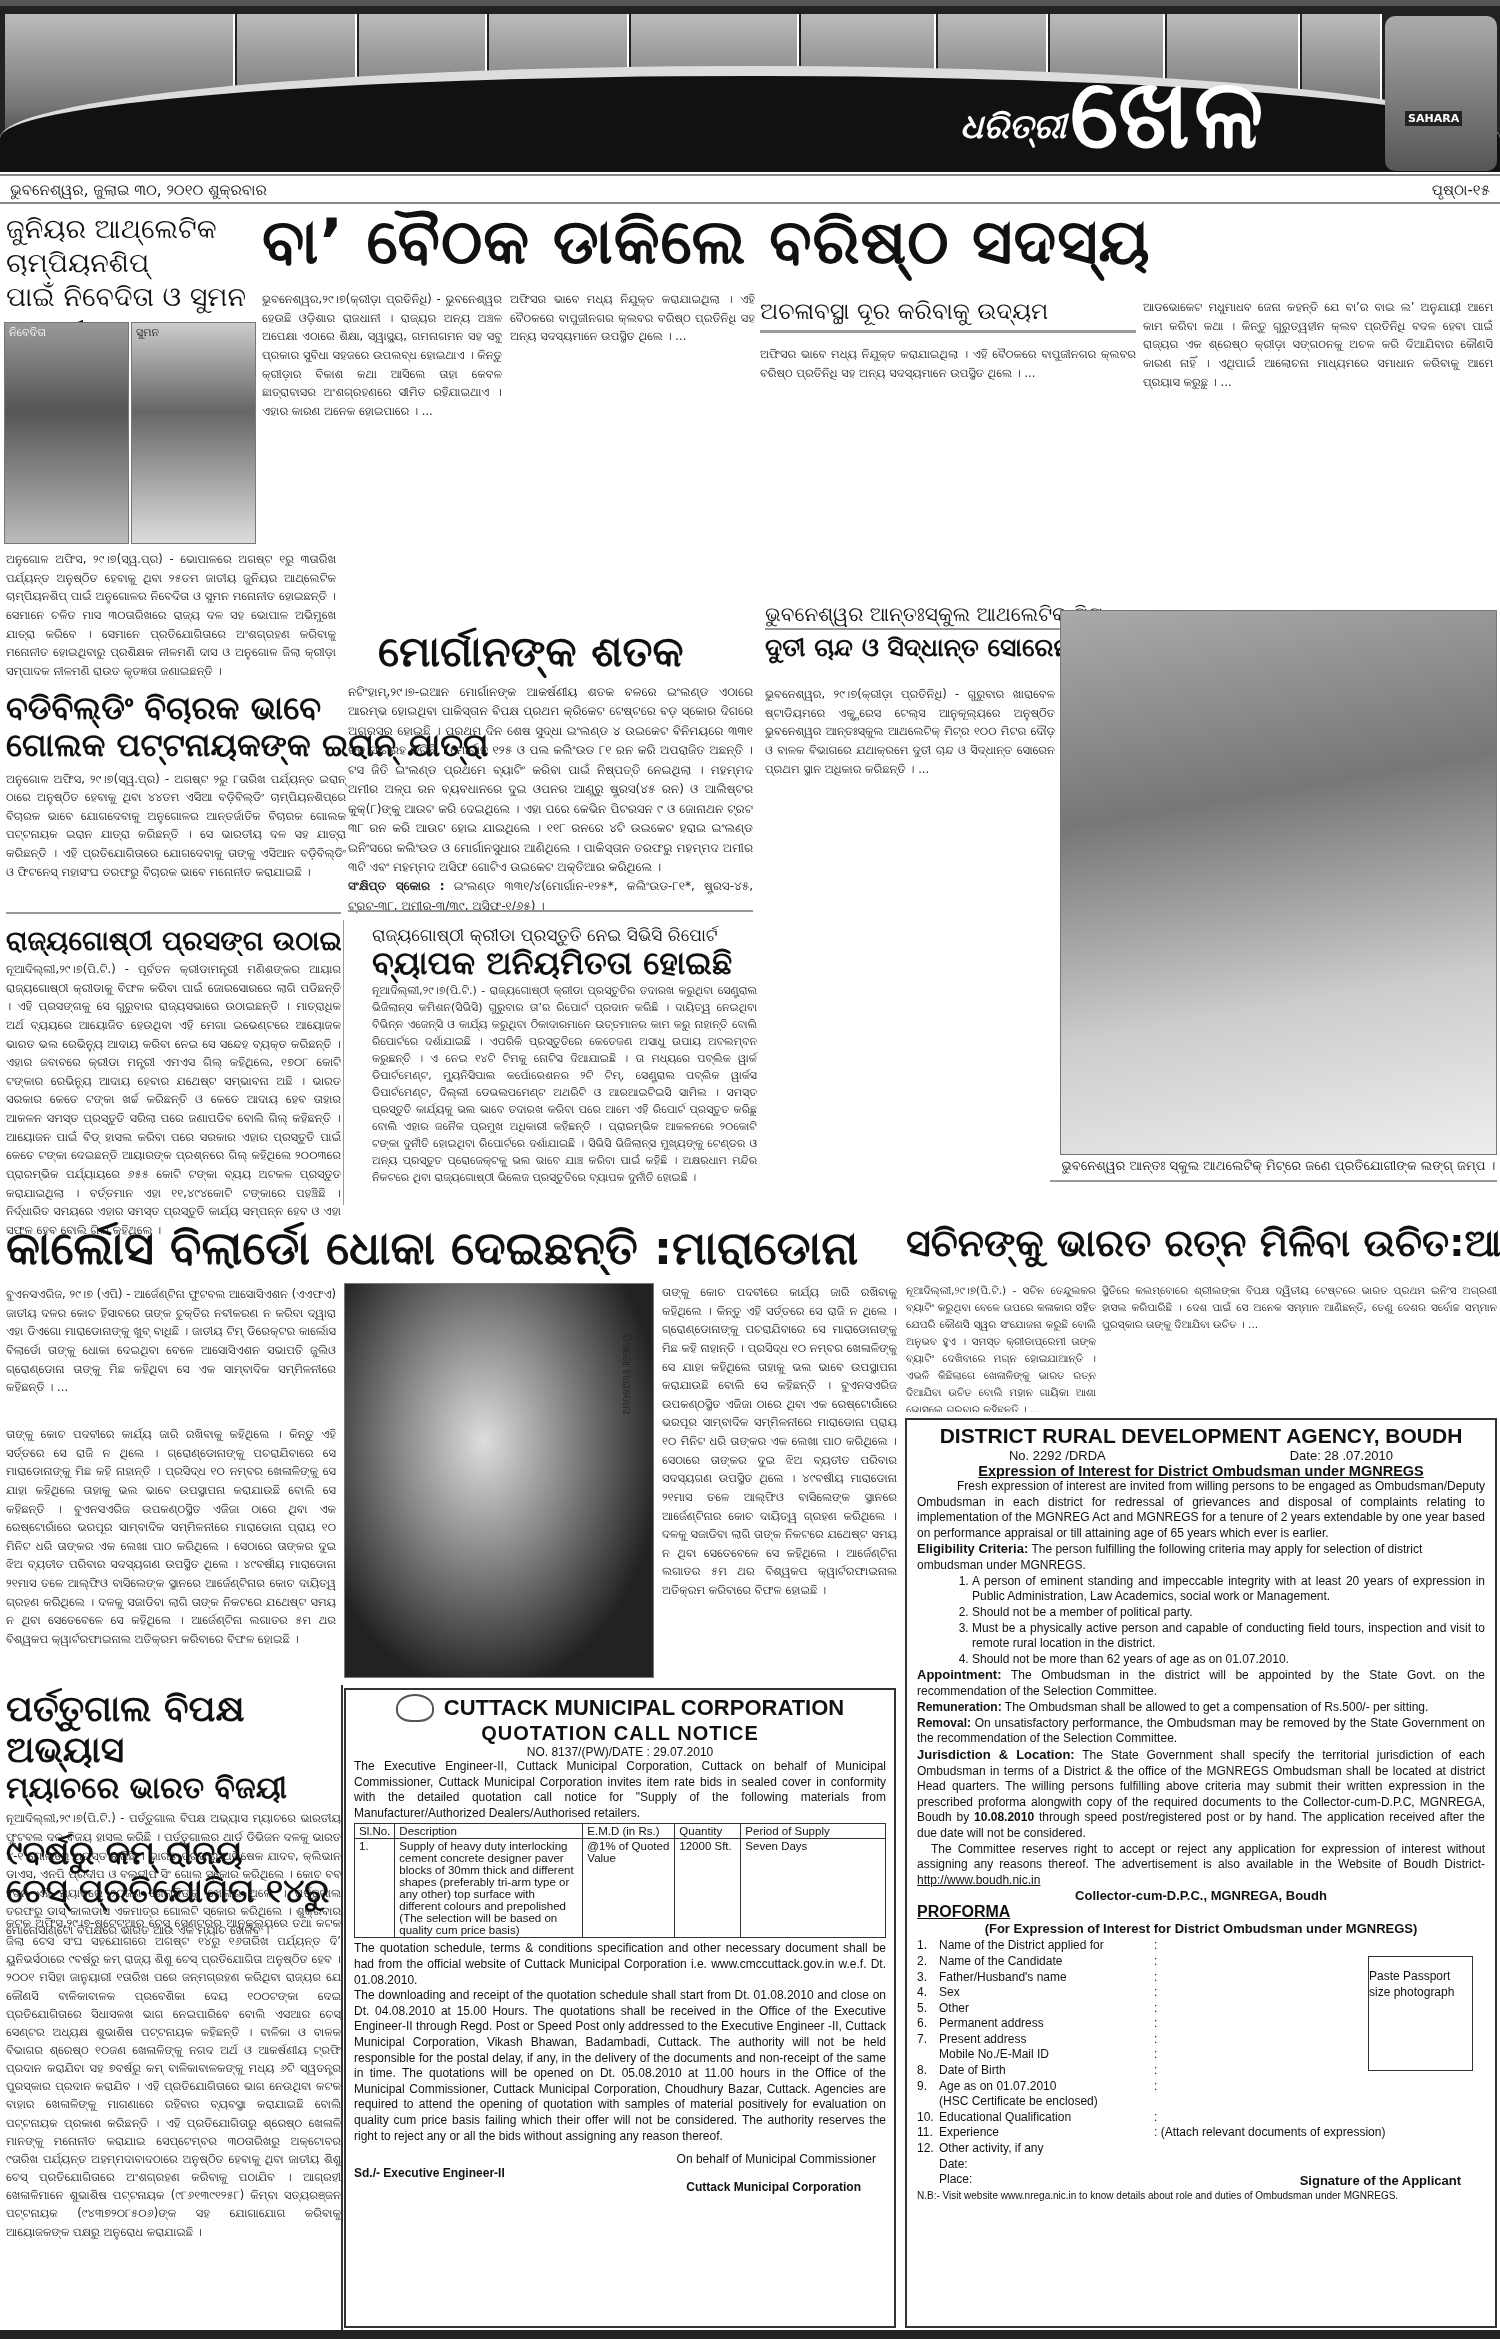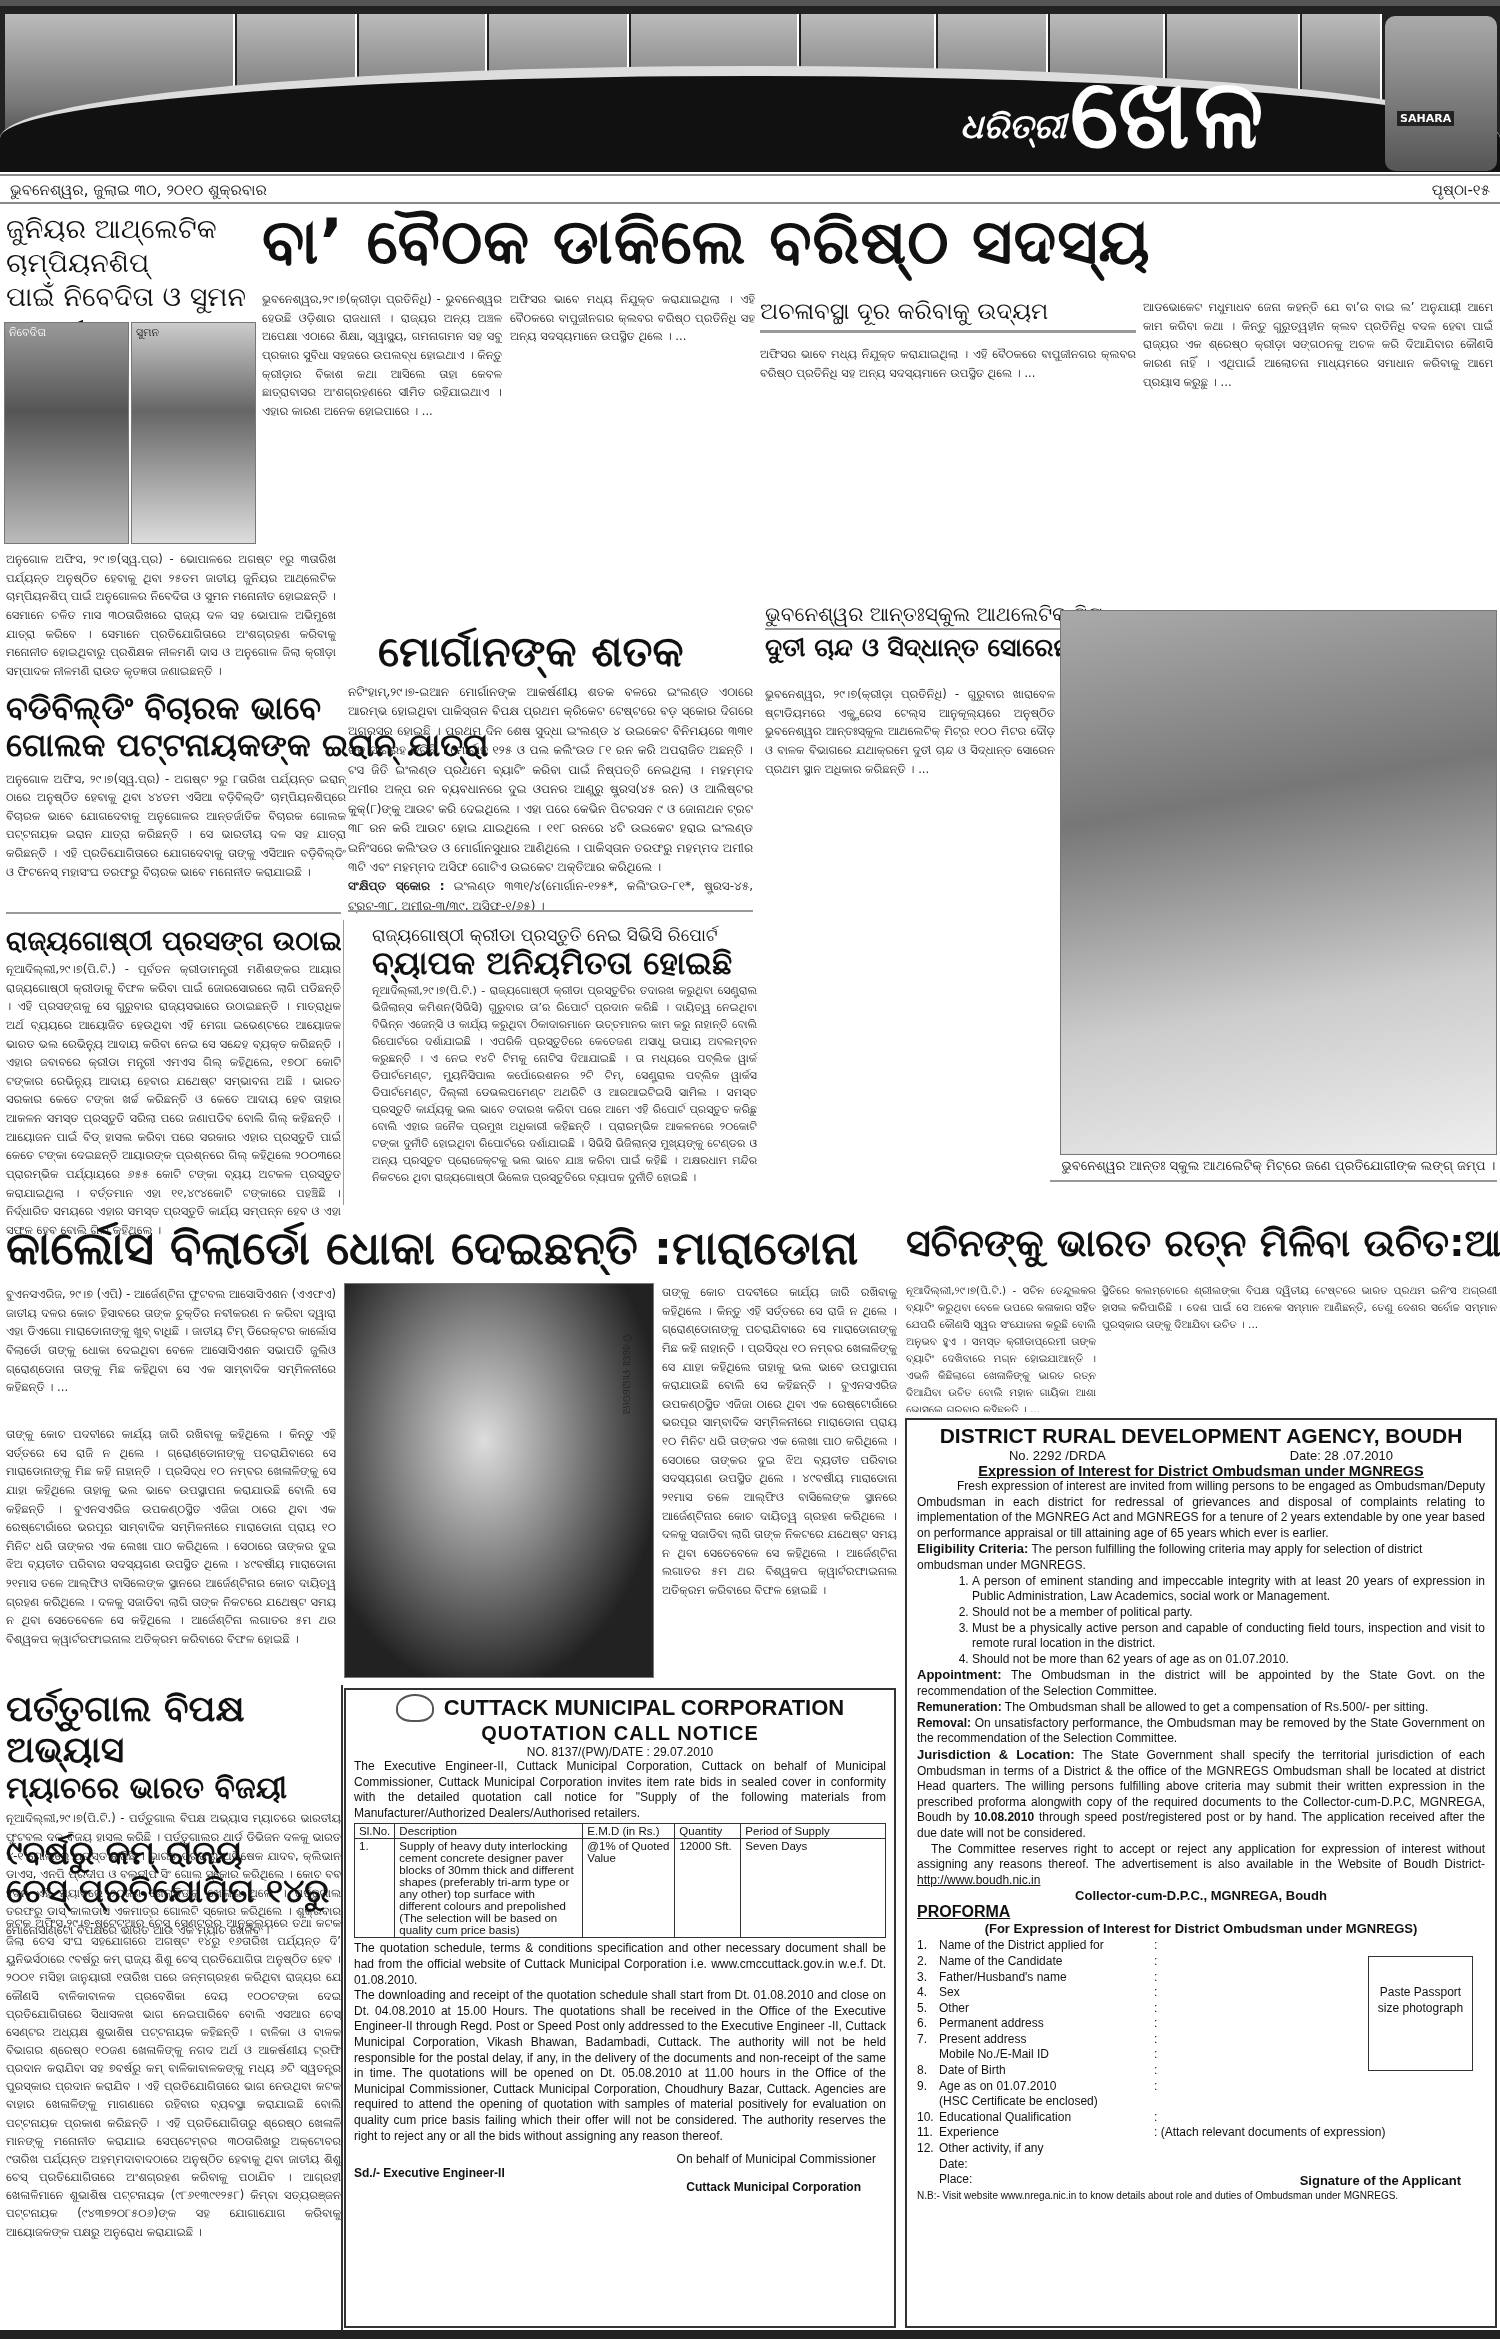--- a/index.html
+++ b/index.html
@@ -4,21 +4,21 @@
 <style>
 *{box-sizing:border-box;margin:0;padding:0}
 body{width:1500px;height:2339px;background:#fff;color:#111;font-family:"DejaVu Sans",sans-serif;overflow:hidden;position:relative}
 .abs{position:absolute}
 .masthead{left:0;top:0;width:1500px;height:172px;background:#222;border-top:6px solid #555;overflow:hidden}
 .strip{position:absolute;top:8px;height:150px;background:linear-gradient(180deg,#bbb,#777 60%,#333);border-right:2px solid #fff}
 .wave{position:absolute;left:0;top:60px;width:1500px;height:120px;border-radius:50% 50% 0 0/60% 60% 0 0;border-top:10px solid #ddd;background:#111}
 .brand-small{position:absolute;left:960px;top:100px;color:#fff;font-size:34px;font-weight:bold;font-family:"DejaVu Serif",serif;font-style:italic}
 .brand-big{position:absolute;left:1070px;top:60px;color:#fff;font-size:96px;font-weight:bold;letter-spacing:4px;line-height:1}
 .player{position:absolute;left:1385px;top:10px;width:112px;height:155px;background:linear-gradient(180deg,#aaa,#555);border-radius:10px}
-.player .tag{position:absolute;left:12px;top:95px;background:#222;color:#fff;font-size:11px;padding:1px 3px;font-weight:bold}
+.player .tag{position:absolute;left:20px;top:95px;background:#222;color:#fff;font-size:11px;padding:1px 3px;font-weight:bold}
 .dateline{left:0;top:174px;width:1500px;height:30px;border:2px solid #888;border-left:none;border-right:none;font-size:15px;padding:5px 10px;display:flex;justify-content:space-between}
 .h-odia{font-weight:bold;line-height:1.15}
 .body-text{font-size:11.5px;line-height:1.62;text-align:justify;color:#222}
 .rule{height:3px;background:#999}
 .photo{background:linear-gradient(160deg,#ddd,#888 50%,#444);border:1px solid #777;position:absolute}
 .photo-label{position:absolute;left:4px;top:3px;color:#fff;font-size:11px}
 .box{border:2px solid #333;position:absolute;background:#fff}
 .en{font-family:"Liberation Sans",sans-serif;color:#111}
 table.q{border-collapse:collapse;width:100%;font-size:11.5px}
 table.q td,table.q th{border:1px solid #333;padding:1px 4px;vertical-align:top;text-align:left;font-weight:normal}
@@ -291,19 +291,19 @@
     <div class="pro-row">
         <span class="n"></span>
         <span class="l">Date:</span>
         <span></span>
       </div>
     <div class="pro-row">
         <span class="n"></span>
         <span class="l">Place:</span>
         <span></span>
       </div>
-    <div style="position:absolute;right:12px;top:18px;width:105px;height:115px;border:1.5px solid #333;font-size:12px;text-align:center;padding-top:28px;line-height:1.3">Paste Passport size photograph</div>
+    <div style="position:absolute;right:12px;top:18px;width:105px;height:115px;border:1.5px solid #333;font-size:12px;text-align:left;padding-top:12px;line-height:1.3">Paste Passport size photograph</div>
     <div style="position:absolute;right:24px;bottom:0;font-size:13px;font-weight:bold">Signature of the Applicant</div>
   </div>
   <div style="font-size:10px;margin-top:2px">N.B:- Visit website www.nrega.nic.in to know details about role and duties of Ombudsman under MGNREGS.</div>
 </div>
 
 <div class="abs" style="left:0;top:2330px;width:1500px;height:9px;background:#222"></div>
 
 </body></html>

